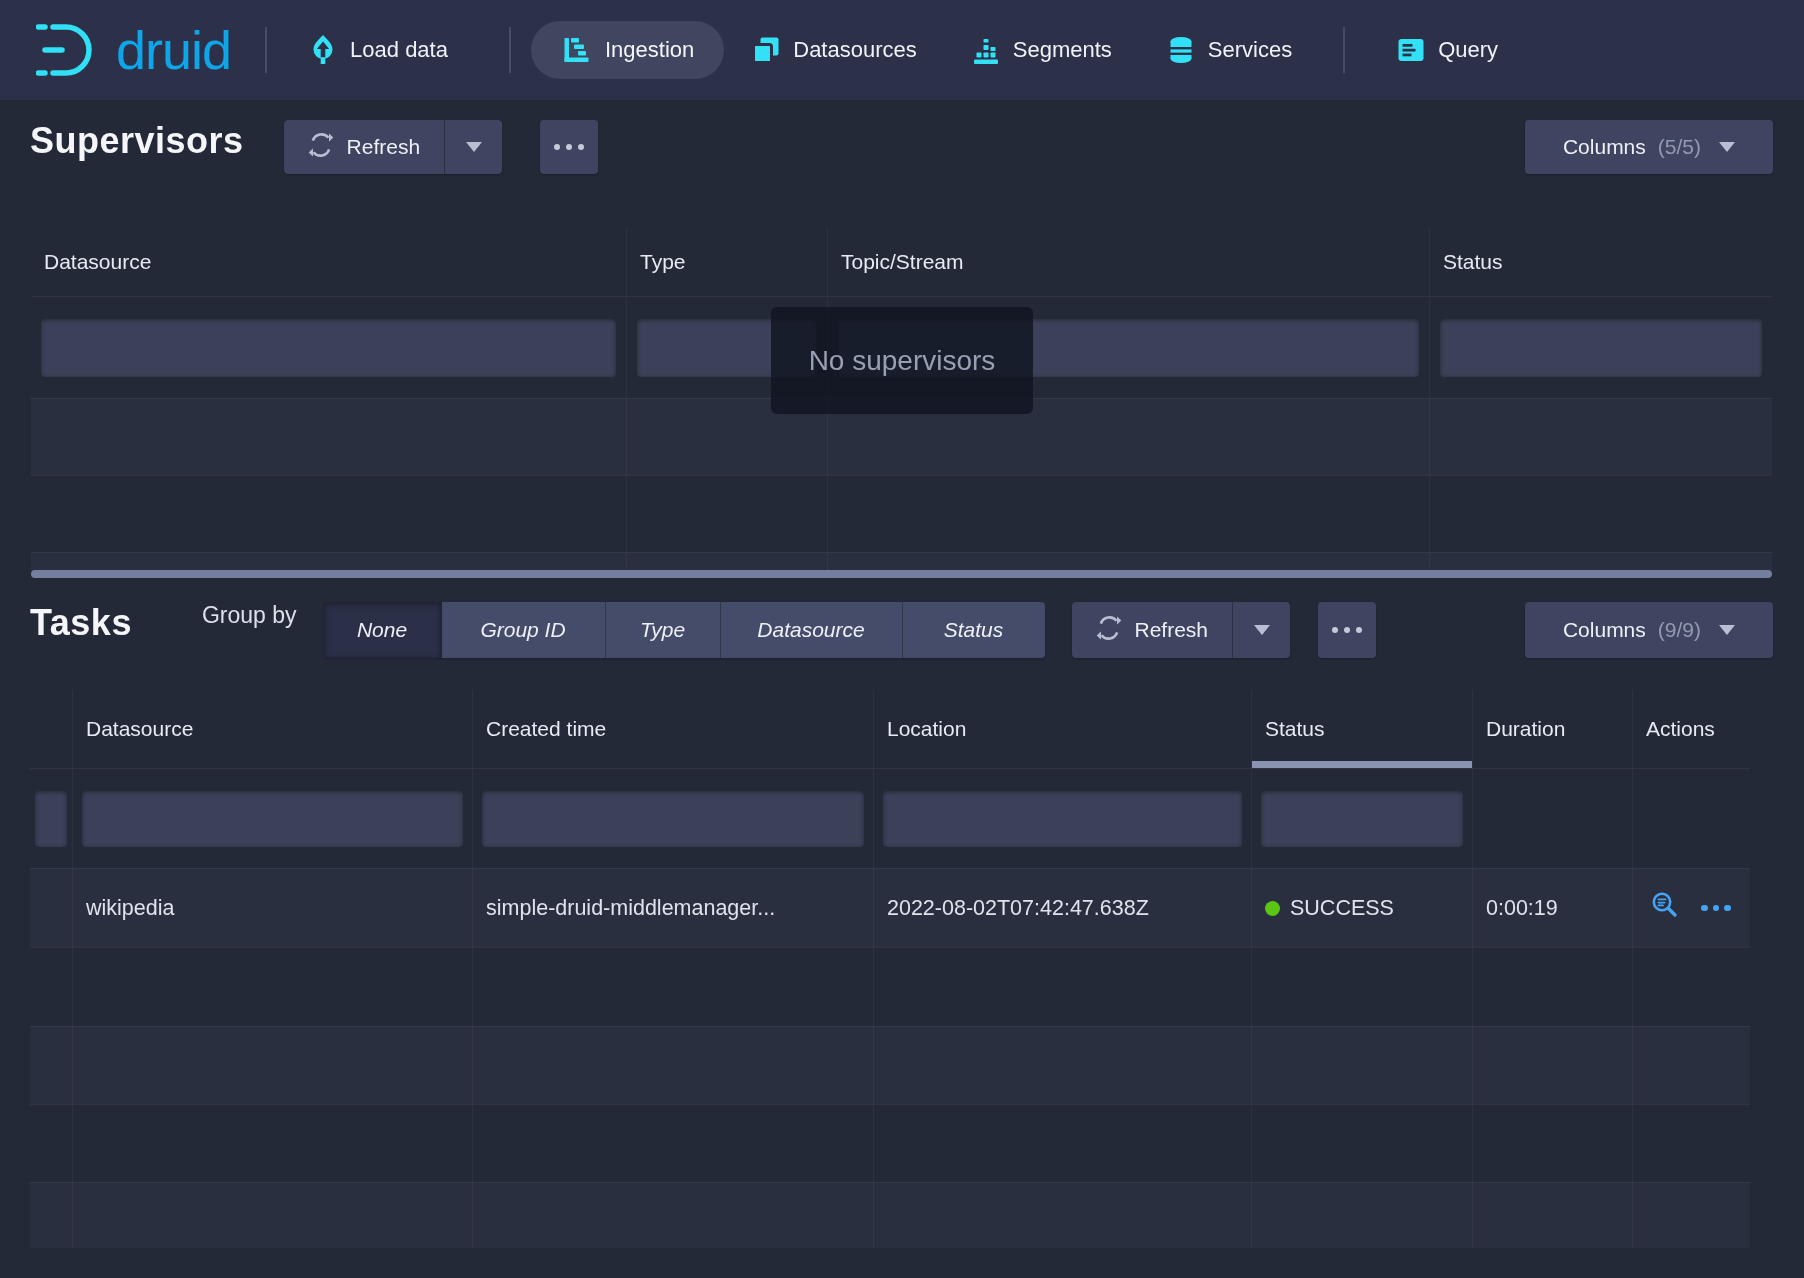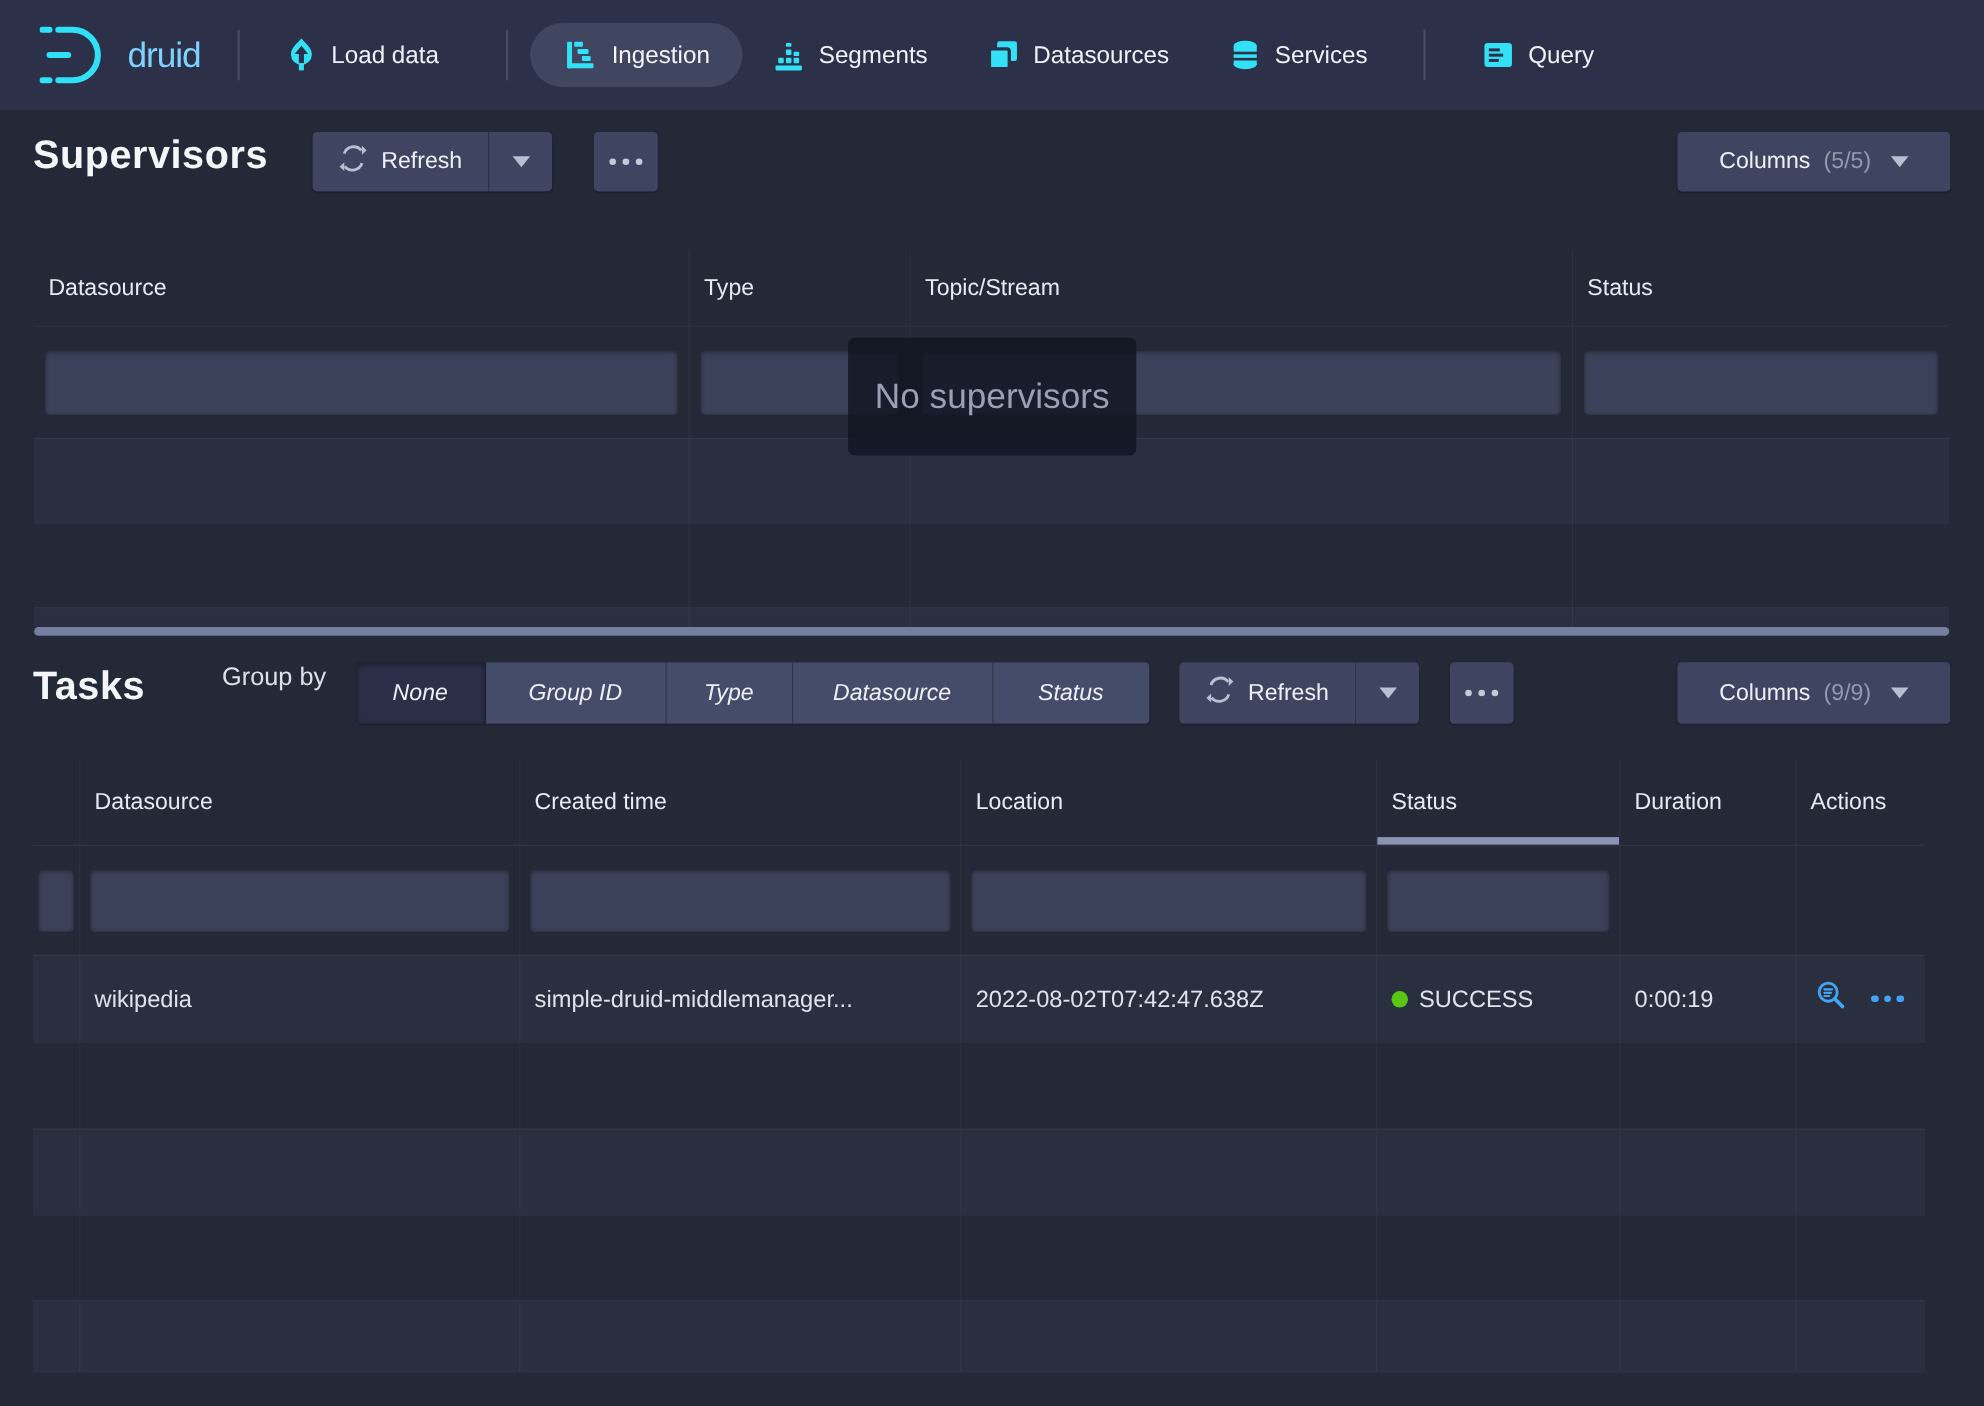--- a/index.html
+++ b/index.html
@@ -6,21 +6,21 @@
   html,body { background:#1d2230; }
   .app {
     position:relative; width:1804px; height:1278px; overflow:hidden;
     background:#242938; font-family:"Liberation Sans", sans-serif;
     color:#e3e6ef; -webkit-font-smoothing:antialiased;
   }
   
   .nav { position:absolute; top:0; left:0; width:100%; height:100px;
          background:#2c3149; display:flex; align-items:center; }
   .brand { margin-left:36px; display:flex; align-items:center; gap:16px; cursor:pointer; }
-  .brand-text { font-size:32px; color:#7dd3fc; letter-spacing:-1px; }
+  .brand-text { font-size:54px; color:#0ea5e9; letter-spacing:-1px; }
   .nav-divider { width:2px; height:46px; background:#464c68; margin-left:34px; }
   .nav-item { display:flex; align-items:center; gap:12px; font-size:22px; color:#f0f2f8;
               padding:0 27px; height:100px; cursor:pointer; }
   .nav-pill { margin-left:20px; display:flex; align-items:center; gap:14px; font-size:22px;
               color:#f4f6fb; background:#404660; height:58px; padding:0 30px;
               border-radius:29px; cursor:pointer; }
   .nav-item.first { margin-left:14px; }
   .nav-divider.second { margin-left:24px; margin-right:24px; }
   .nav svg { display:block; }
   
@@ -78,21 +78,21 @@
   .filter-box.narrow { margin:0 5px; }
   .data-row { height:79px; }
   .data-row .cell { font-size:21.5px; color:#e0e3ed; cursor:pointer; }
   .status-dot { width:15px; height:15px; border-radius:50%; background:#58c612; margin-right:10px; flex:none; }
   .actions-cell { gap:20px; padding-left:16px; }
   .dot-blue { width:6.5px; height:6.5px; border-radius:50%; background:#44a4f4; }
   .dots-blue { display:flex; gap:5px; cursor:pointer; }
   .hscrollbar { height:8px; background:#757e9e; border-radius:4px; width:100%; cursor:pointer; }
   .empty-overlay { position:absolute; left:740px; top:80px; width:262px; height:107px;
                    background:rgba(16,20,33,0.8); border-radius:6px; display:flex;
-                   align-items:center; justify-content:center; font-size:32px; color:#99a0b4; z-index:5; }
+                   align-items:center; justify-content:center; font-size:28px; color:#99a0b4; z-index:5; }
   .er1 { height:79px; } .er2 { height:78px; } .er3 { height:78px; } .er4 { height:66px; }
   .sup-r1 { height:77px; } .sup-r2 { height:77px; } .sup-r3 { height:18px; }
 </style>
 </head>
 <body>
 
 <div class="app">
 
   <div class="nav">
     <div class="brand">
@@ -127,45 +127,45 @@
       <span>
         <svg width="30" height="30" viewBox="0 0 30 30" fill="#32e1f5">
           <rect x="3.5" y="3" width="4.5" height="24" rx="1"></rect>
           <rect x="3.5" y="22.5" width="24" height="4.5" rx="1"></rect>
           <rect x="10" y="3" width="8" height="4.5" rx="1"></rect>
           <rect x="13" y="9.5" width="10" height="4.5" rx="1"></rect>
           <rect x="17" y="16" width="8" height="4.5" rx="1"></rect>
         </svg>
       </span>
       <span>Ingestion</span>
+    </div>
+
+    <div class="nav-item">
+      <span>
+        <svg width="30" height="30" viewBox="0 0 30 30">
+          <rect x="9.5" y="2.5" width="18" height="18" rx="2" fill="#32e1f5"></rect>
+          <rect x="2.5" y="9.5" width="18" height="18" rx="2" fill="#32e1f5" stroke="#2c3149" stroke-width="3"></rect>
+        </svg>
+      </span>
+      <span>Datasources</span>
     </div>
 
     <div class="nav-item">
       <span>
         <svg width="30" height="30" viewBox="0 0 30 30" fill="#32e1f5">
           <rect x="3" y="24.5" width="24" height="4.5" rx="1"></rect>
           <rect x="5.5" y="17.5" width="5" height="5" rx="0.8"></rect>
           <rect x="12.5" y="4" width="5" height="3.5" rx="0.8"></rect>
           <rect x="12.5" y="10" width="5" height="5" rx="0.8"></rect>
           <rect x="12.5" y="17.5" width="5" height="5" rx="0.8"></rect>
           <rect x="19.5" y="12" width="5" height="4" rx="0.8"></rect>
           <rect x="19.5" y="17.5" width="5" height="5" rx="0.8"></rect>
         </svg>
       </span>
       <span>Segments</span>
-    </div>
-
-    <div class="nav-item">
-      <span>
-        <svg width="30" height="30" viewBox="0 0 30 30">
-          <rect x="9.5" y="2.5" width="18" height="18" rx="2" fill="#32e1f5"></rect>
-          <rect x="2.5" y="9.5" width="18" height="18" rx="2" fill="#32e1f5" stroke="#2c3149" stroke-width="3"></rect>
-        </svg>
-      </span>
-      <span>Datasources</span>
     </div>
 
     <div class="nav-item">
       <span>
         <svg width="30" height="30" viewBox="0 0 30 30">
           <ellipse cx="15" cy="6.5" rx="10.5" ry="4.5" fill="#32e1f5"></ellipse>
           <rect x="4.5" y="6.5" width="21" height="17" fill="#32e1f5"></rect>
           <ellipse cx="15" cy="23.5" rx="10.5" ry="4.5" fill="#32e1f5"></ellipse>
           <rect x="3.5" y="12" width="23" height="2.4" fill="#2c3149"></rect>
           <rect x="3.5" y="17.6" width="23" height="2.4" fill="#2c3149"></rect>

